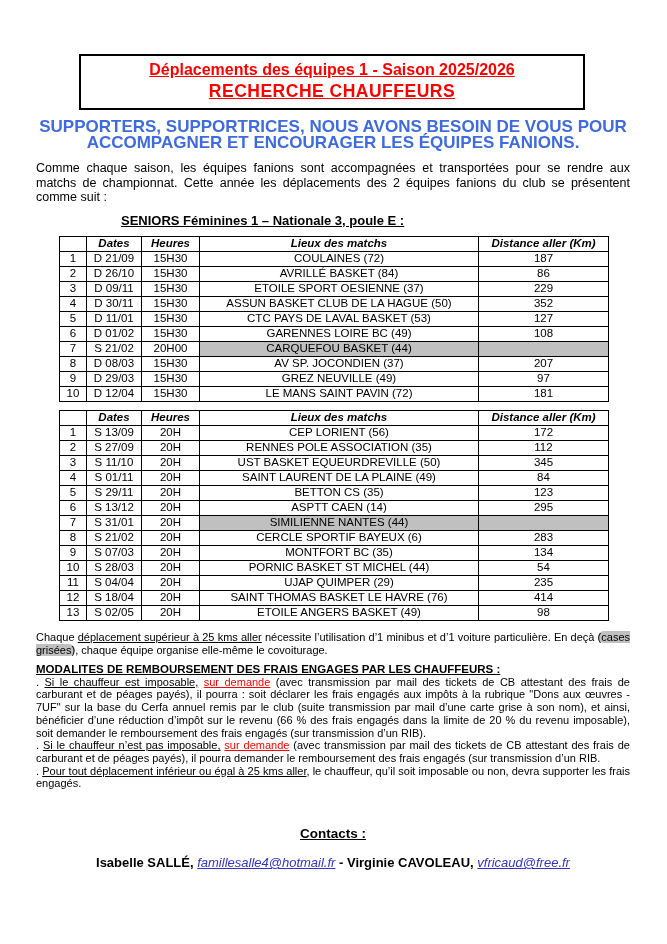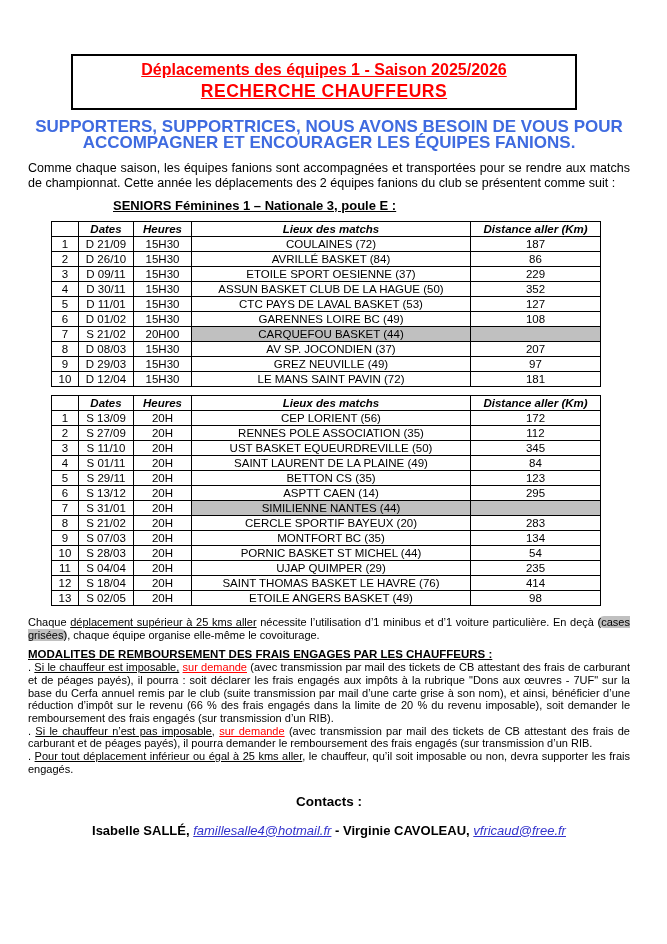--- a/index.html
+++ b/index.html
@@ -5,21 +5,21 @@
   html,body { margin:0; padding:0; background:#fff; }
   .page {
     position:relative;
     width:667px; height:944px;
     background:#fff;
     font-family:"Liberation Sans", sans-serif;
     color:#000;
     overflow:hidden;
     box-sizing:border-box;
   }
-  .content { padding:54px 37px 0 28px; box-sizing:border-box; }
+  .content { padding:54px 37px 0 36px; box-sizing:border-box; }
 
   
   .title-box {
     width:502px; margin-left:43px;
     border:2px solid #000;
     text-align:center;
     padding:3px 0 6px 0;
   }
   .title-line1 {
     color:var(--title-red); font-weight:bold; font-size:16px; line-height:21px;
@@ -57,22 +57,22 @@
   .modalites-heading { margin:6px 0 0 0; font-size:11.5px; line-height:13px;
                        font-weight:bold; text-decoration:underline; }
   .modal-para { margin:0; font-size:11px; line-height:12.7px; text-align:justify; }
 
   .seg-plain {}
   .seg-underline { text-decoration:underline; }
   .seg-red-underline { color:var(--title-red); text-decoration:underline; }
   .seg-grey-highlight { background:var(--grey-cell);border-radius:6px; }
 
   
-  .contacts-heading { margin-top:18px; text-align:center; font-size:13.5px;
-                      font-weight:bold; }
+  .contacts-heading { margin-top:36px; text-align:center; font-size:13.5px;
+                      font-weight:bold; text-decoration:underline; }
   .contact-line { margin-top:14px; text-align:center; font-size:13px; font-weight:bold; }
   .email-link { color:var(--link-blue); font-style:italic; font-weight:normal;
                 cursor:pointer; }
 </style>
 </head>
 <body>
 
 <div class="page">
   <div class="content">
 
@@ -246,21 +246,21 @@
             <td>7</td>
             <td>S 31/01</td>
             <td>20H</td>
             <td class="grey">SIMILIENNE NANTES (44)</td>
             <td class="grey"></td>
           </tr>
           <tr>
             <td>8</td>
             <td>S 21/02</td>
             <td>20H</td>
-            <td>CERCLE SPORTIF BAYEUX (20)</td>
+            <td>CERCLE SPORTIF BAYEUX (6)</td>
             <td>283</td>
           </tr>
           <tr>
             <td>9</td>
             <td>S 07/03</td>
             <td>20H</td>
             <td>MONTFORT BC (35)</td>
             <td>134</td>
           </tr>
           <tr>

